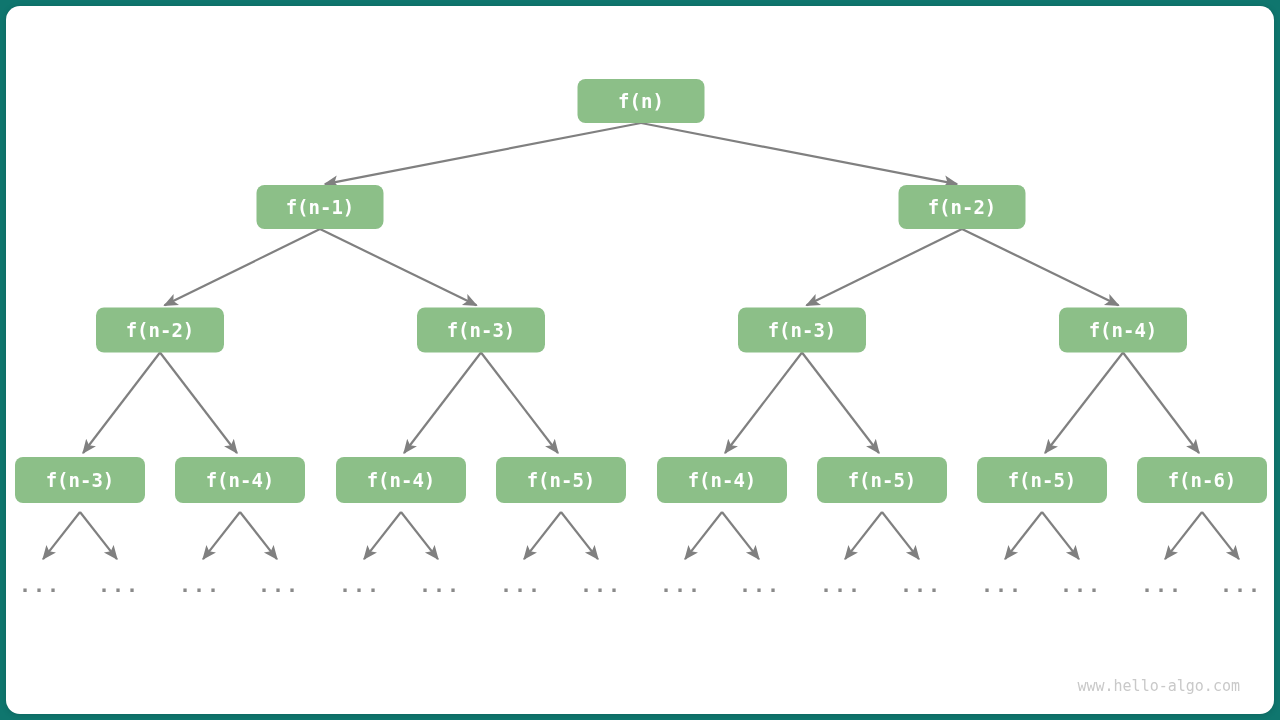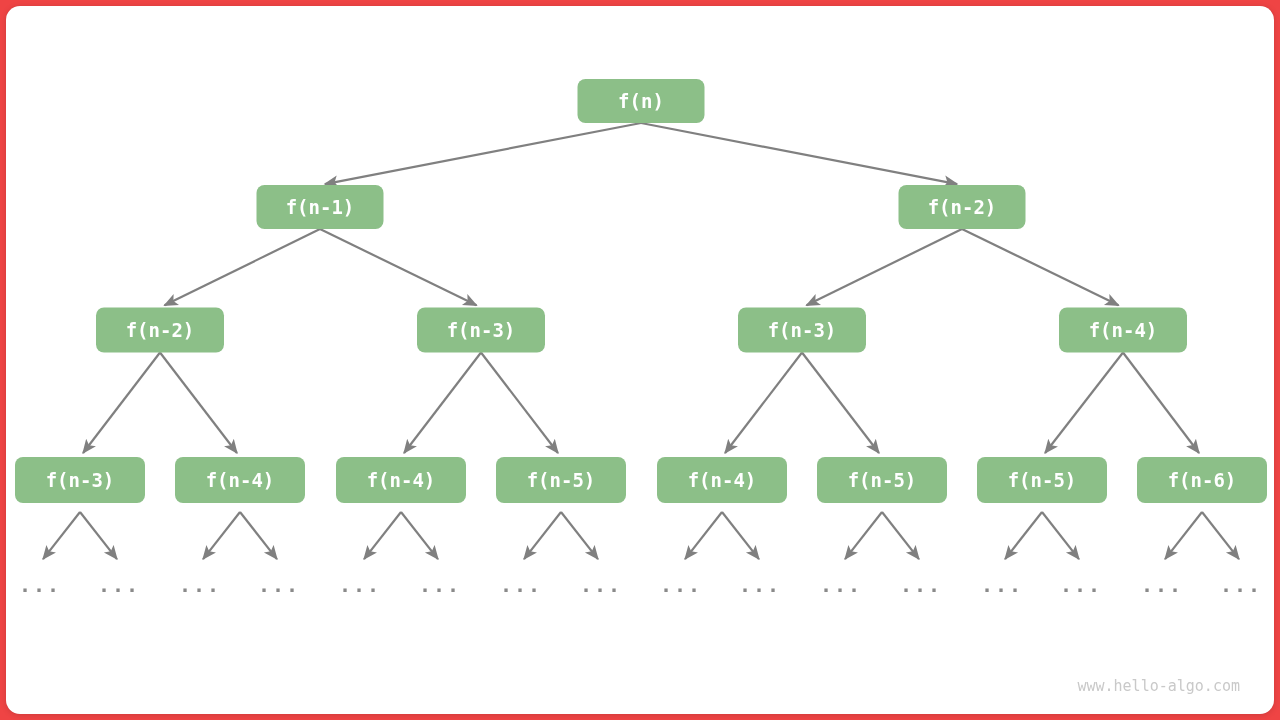--- a/index.html
+++ b/index.html
@@ -8,21 +8,21 @@
     width: 1280px;
     height: 720px;
     background: #ffffff;
     font-family: "DejaVu Sans Mono", monospace;
     overflow: hidden;
   }
   #stage {
     position: relative;
     width: 1280px;
     height: 720px;
-    background: #ef4444;
+    background: #0f766e;
     text-align: right;
   }
   #card {
     position: absolute;
     left: 6px;
     top: 6px;
     width: 1268px;
     height: 708px;
     background: #ffffff;
     border-radius: 14px;

